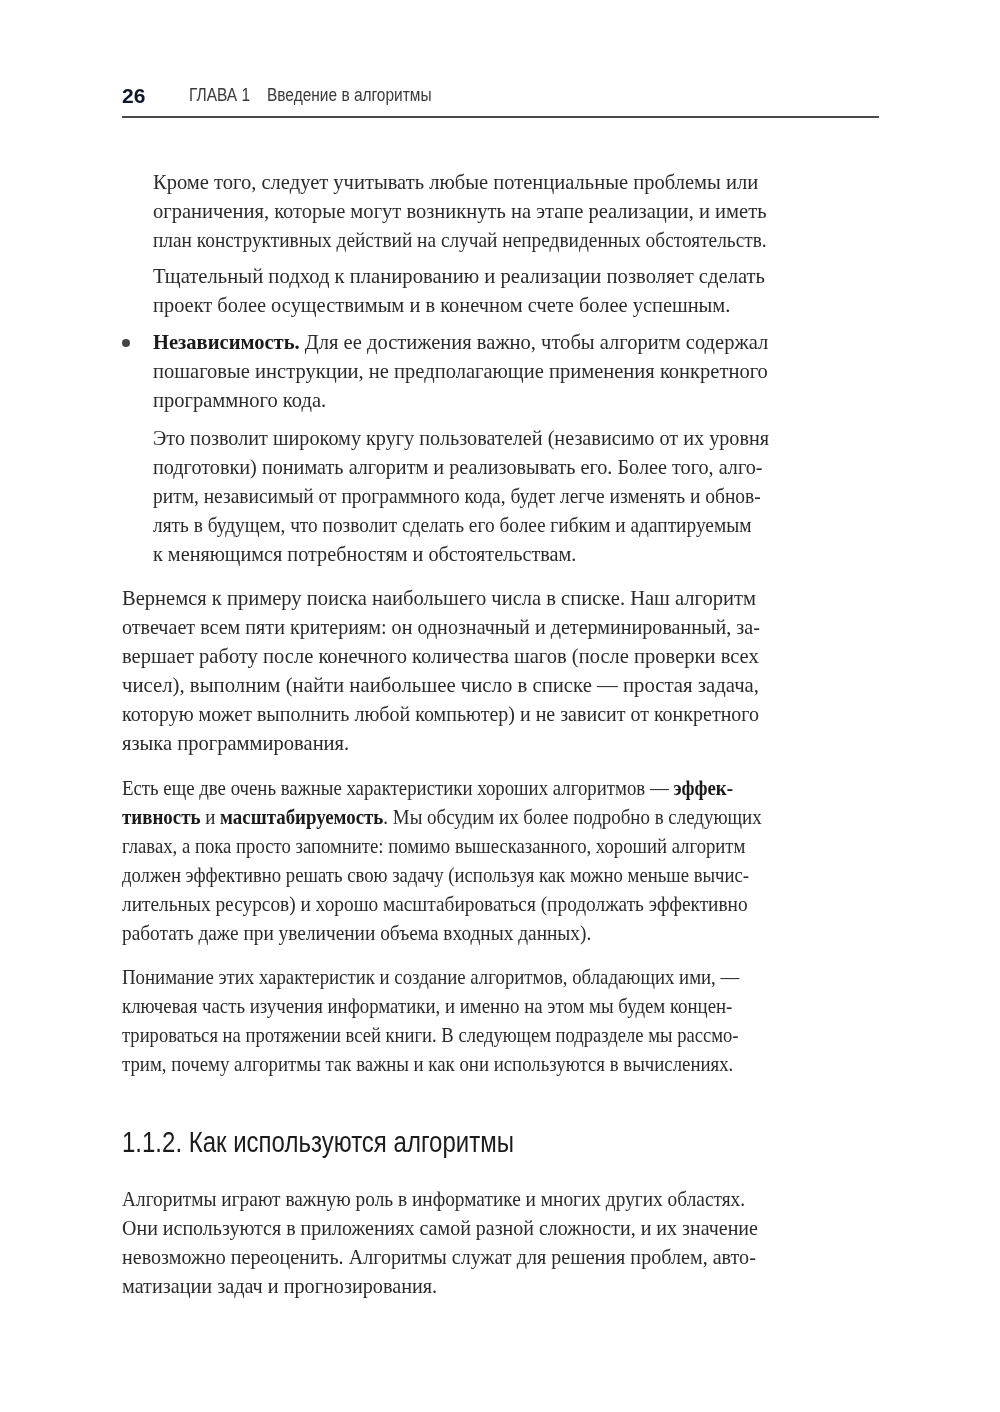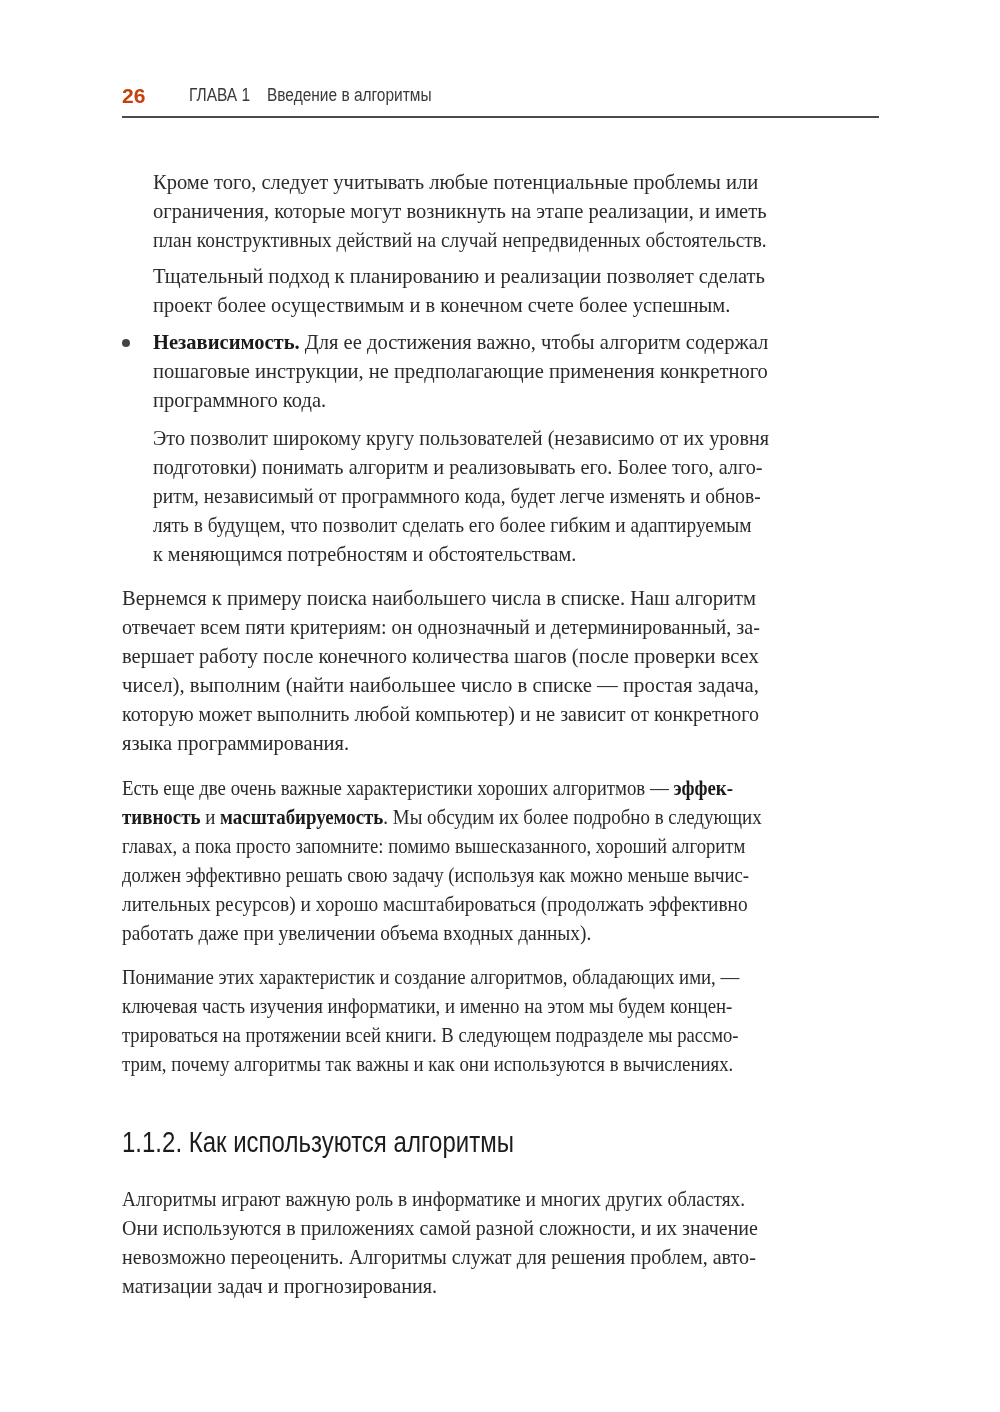--- a/index.html
+++ b/index.html
@@ -1,18 +1,18 @@
 <!DOCTYPE html>
 <html><head>
 <meta charset="utf-8">
 <style>
   html, body { margin: 0; padding: 0; background: #ffffff; }
   body { width: 1000px; height: 1412px; position: relative; overflow: hidden; color: #2a2a2a; }
   .header { position: absolute; left: 122px; top: 82px; width: 757px; height: 34px; }
-  .header .pnum { position: absolute; left: 0; top: 2px; font-family: "Liberation Sans", sans-serif; font-weight: bold; font-size: 21px; color: #c2410c; }
+  .header .pnum { position: absolute; left: 0; top: 2px; font-family: "Liberation Sans", sans-serif; font-weight: bold; font-size: 21px; color: #0f172a; }
   .header .chap { position: absolute; left: 67px; top: 3px; font-family: "Liberation Sans", sans-serif; font-size: 18px; color: #3a3a3a; transform: scaleX(0.86); transform-origin: left; }
   .header .chap-title { position: absolute; left: 145px; top: 3px; font-family: "Liberation Sans", sans-serif; font-size: 18px; color: #3a3a3a; transform: scaleX(0.86); transform-origin: left; }
   .header .rule { position: absolute; left: 0; top: 34px; width: 757px; height: 2px; background: #4a4a4a; }
 
   .line { position: absolute; font-family: "Liberation Serif", serif; font-size: 21.5px; line-height: 29px; white-space: nowrap; color: #2a2a2a; transform-origin: left top; }
   .ind { left: 153px; }
   .full { left: 122px; }
   b { font-weight: bold; color: #1a1a1a; }
   .bullet { position: absolute; left: 122px; width: 8px; height: 8px; border-radius: 50%; background: #444; }
   .h2 { position: absolute; left: 122px; top: 1125px; font-family: "Liberation Sans", sans-serif; font-size: 30px; color: #1c1c1c; white-space: nowrap; transform: scaleX(0.8); transform-origin: left; }

